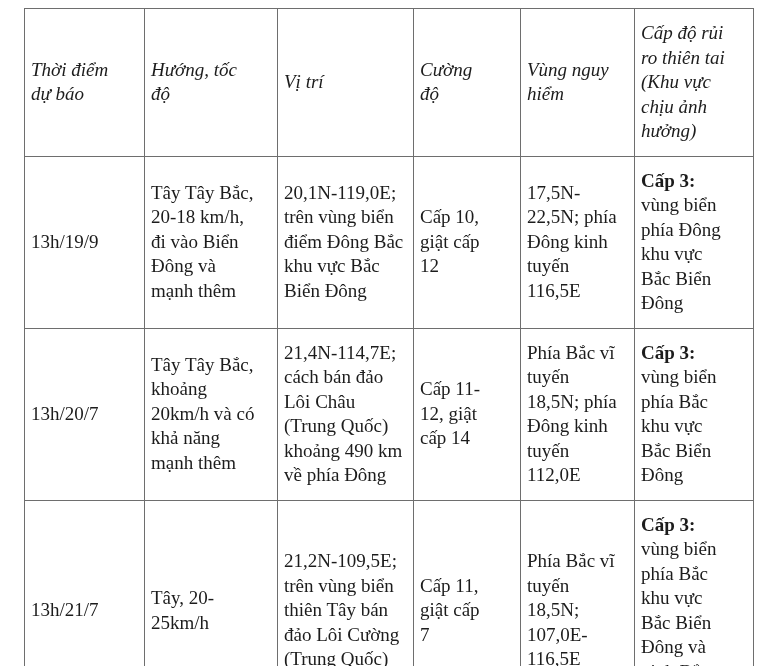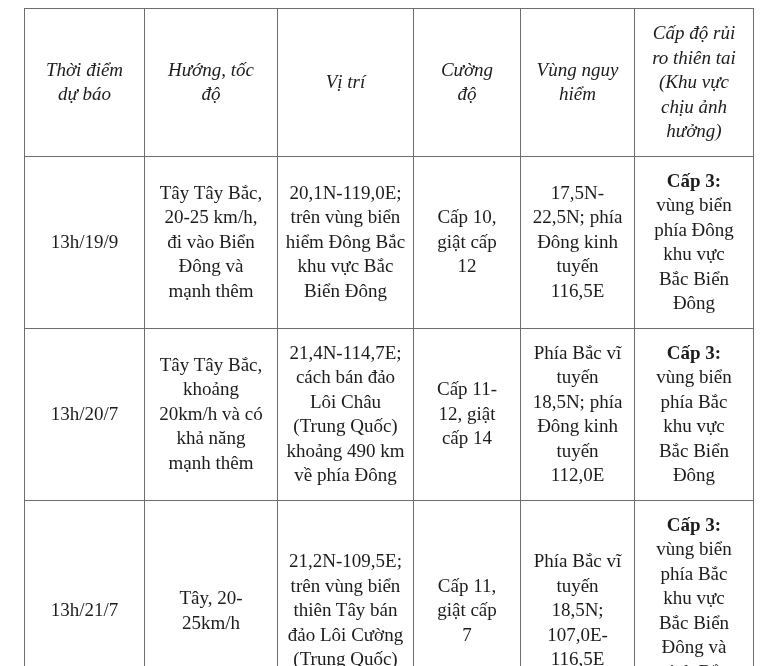--- a/index.html
+++ b/index.html
@@ -23,21 +23,21 @@
       width: 729px;
       border-collapse: collapse;
       table-layout: fixed;
       font-family: "Liberation Serif", "DejaVu Serif", serif;
       font-size: 19px;
       line-height: 24.5px;
       color: #1c1c1c;
     }
     table.forecast td, table.forecast th {
       border: 1.5px solid #6e6e6e;
-      text-align: center;
+      text-align: left;
       vertical-align: middle;
       padding: 12px 6px;
       font-weight: normal;
       word-wrap: break-word;
     }
     table.forecast th {
       font-style: italic;
     }
     .row-head { height: 139px; }
     .row-1 { height: 150px; }
@@ -90,29 +90,29 @@
       </tr>
     </thead>
     <tbody>
 
       <tr class="row-1">
         <td>
           <span class="line">13h/19/9</span>
         </td>
         <td>
           <span class="line">Tây Tây Bắc,</span>
-          <span class="line">20-25 km/h,</span>
+          <span class="line">20-18 km/h,</span>
           <span class="line">đi vào Biển</span>
           <span class="line">Đông và</span>
           <span class="line">mạnh thêm</span>
         </td>
         <td>
           <span class="line">20,1N-119,0E;</span>
           <span class="line">trên vùng biển</span>
-          <span class="line">hiểm Đông Bắc</span>
+          <span class="line">điểm Đông Bắc</span>
           <span class="line">khu vực Bắc</span>
           <span class="line">Biển Đông</span>
         </td>
         <td>
           <span class="line">Cấp 10,</span>
           <span class="line">giật cấp</span>
           <span class="line">12</span>
         </td>
         <td>
           <span class="line">17,5N-</span>

